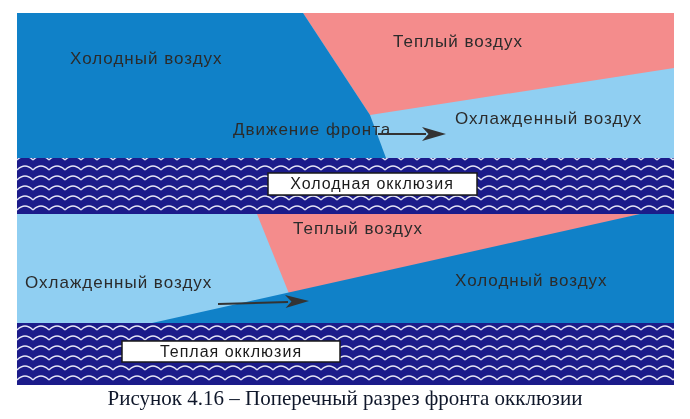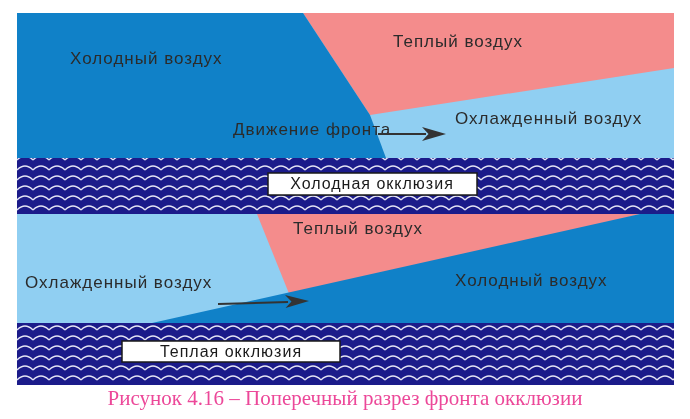--- a/index.html
+++ b/index.html
@@ -37,21 +37,21 @@
     stroke-width: 2;
     fill: none;
   }
   svg .arrow-head { fill: #333333; }
   .caption {
     position: absolute; left: 0; top: 386px;
     width: 690px;
     text-align: center;
     font-family: "Liberation Serif", serif;
     font-size: 21px;
-    color: #ec4899;
+    color: #0f172a;
     white-space: nowrap;
   }
 </style>
 </head>
 <body>
 
 <div class="figure-wrap">
   <svg width="657" height="372" viewBox="0 0 657 372">
     <defs>
       <pattern id="waves" width="16" height="10" patternUnits="userSpaceOnUse">

